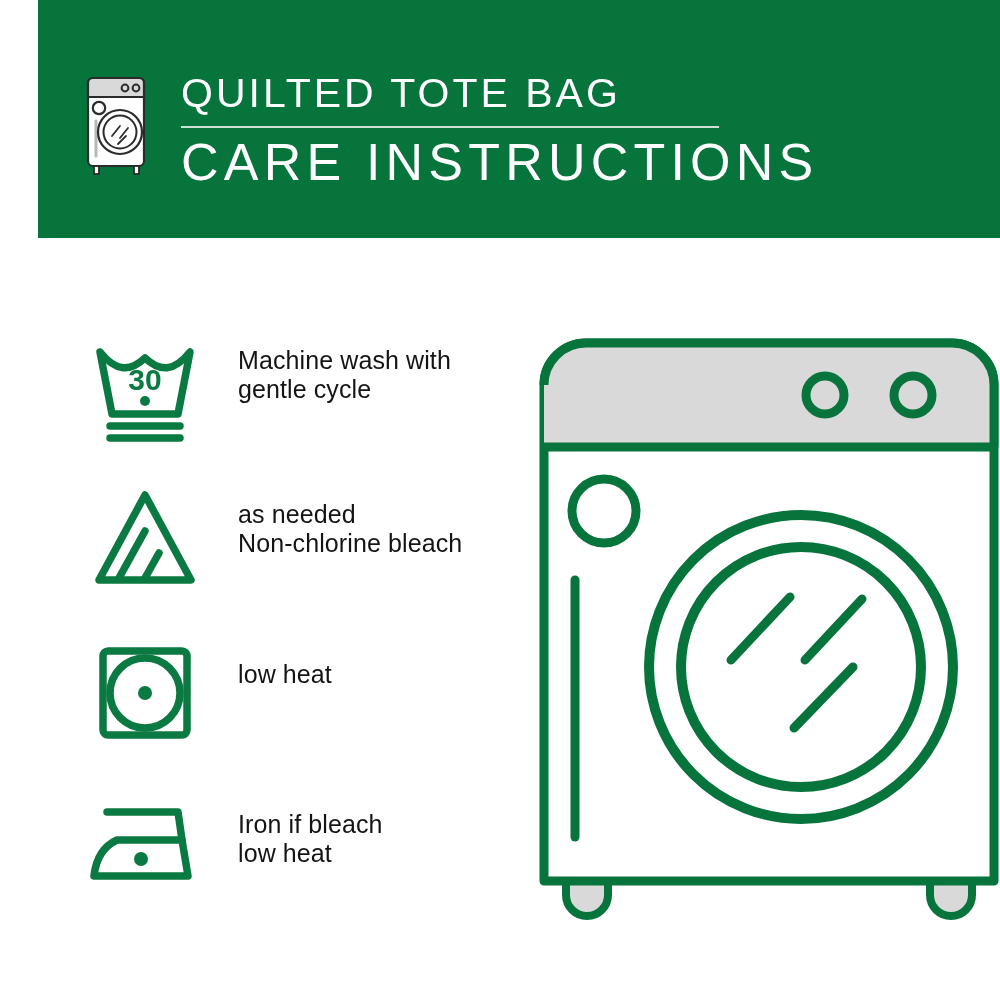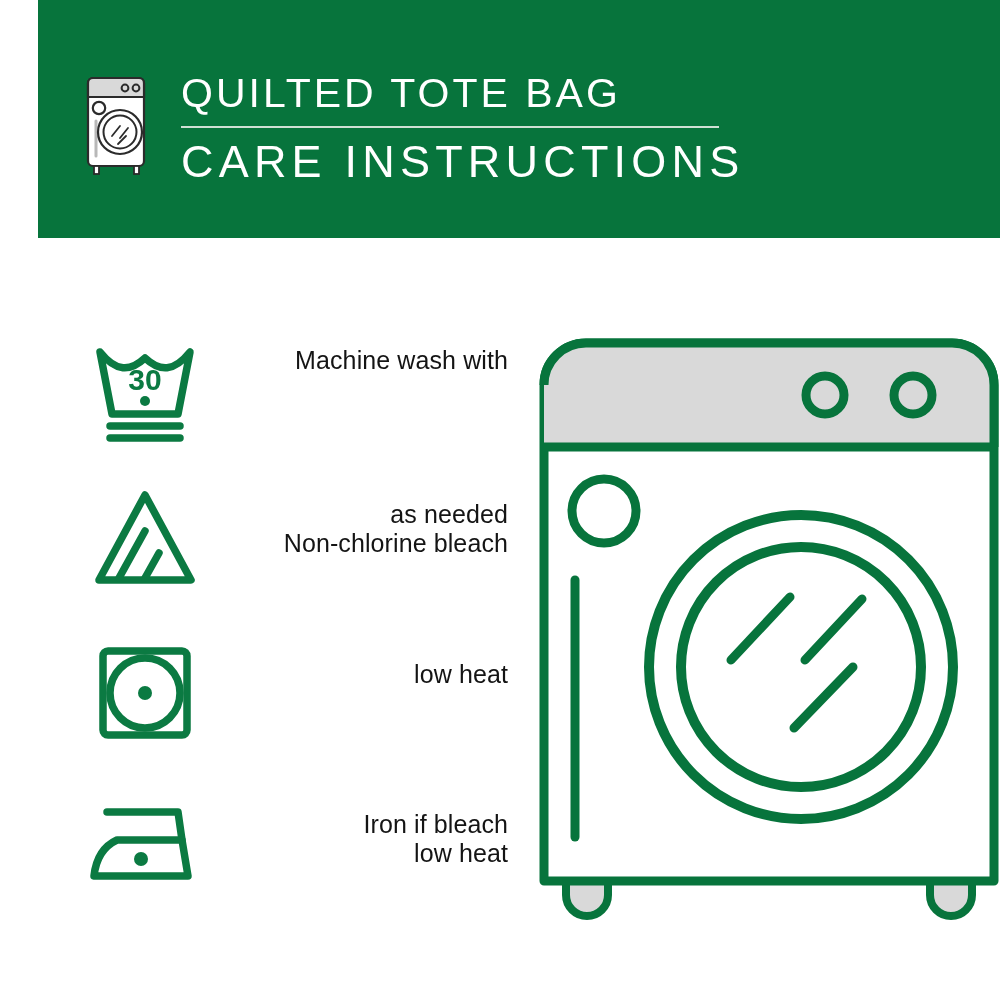--- a/index.html
+++ b/index.html
@@ -53,42 +53,41 @@
   }
   #header-divider {
     width: 538px;
     height: 2px;
     background: #cfe0d4;
     margin-top: 8px;
     margin-bottom: 8px;
   }
   #header-title-line2 {
     font-family: "Liberation Sans", sans-serif;
-    font-size: 45px;
+    font-size: 52px;
     font-weight: 400;
     letter-spacing: 5.2px;
     color: #ffffff;
     line-height: 52px;
     white-space: nowrap;
   }
 
   
   #care-list {
     position: absolute;
     left: 0;
     top: 238px;
     width: 470px;
     height: 762px;
   }
   .care-row {
     position: absolute;
     left: 0;
     width: 470px;
     height: 130px;
-    text-align: right;
   }
   .care-row[data-row="0"] { top: 100px; }
   .care-row[data-row="1"] { top: 245px; }
   .care-row[data-row="2"] { top: 400px; }
   .care-row[data-row="3"] { top: 550px; }
 
   .care-symbol {
     position: absolute;
     left: 48px;
     top: 0;
@@ -180,20 +179,21 @@
 
             <line x1="24" y1="88" x2="94" y2="88"></line>
             <line x1="24" y1="100" x2="94" y2="100"></line>
           </g>
           <text x="59" y="52" text-anchor="middle" font-family="Liberation Sans, sans-serif" font-size="30" font-weight="700" fill="#0b7a42">30</text>
           <circle cx="59" cy="63" r="5" fill="#0b7a42"></circle>
         </svg>
       </div>
       <div class="care-text">
         <span class="care-text-line">Machine wash with</span>
+        <span class="care-text-line">gentle cycle</span>
       </div>
     </div>
 
     <div class="care-row" data-row="1">
       <div class="care-symbol">
         <svg viewBox="0 0 118 110" width="118" height="110" xmlns="http://www.w3.org/2000/svg">
           <g fill="none" stroke="#0b7a42" stroke-width="7.5" stroke-linecap="round" stroke-linejoin="round">
             <path d="M59 12 L105 97 L13 97 Z"></path>
             <line x1="59" y1="48" x2="33" y2="95"></line>
             <line x1="73" y1="70" x2="59" y2="95"></line>

